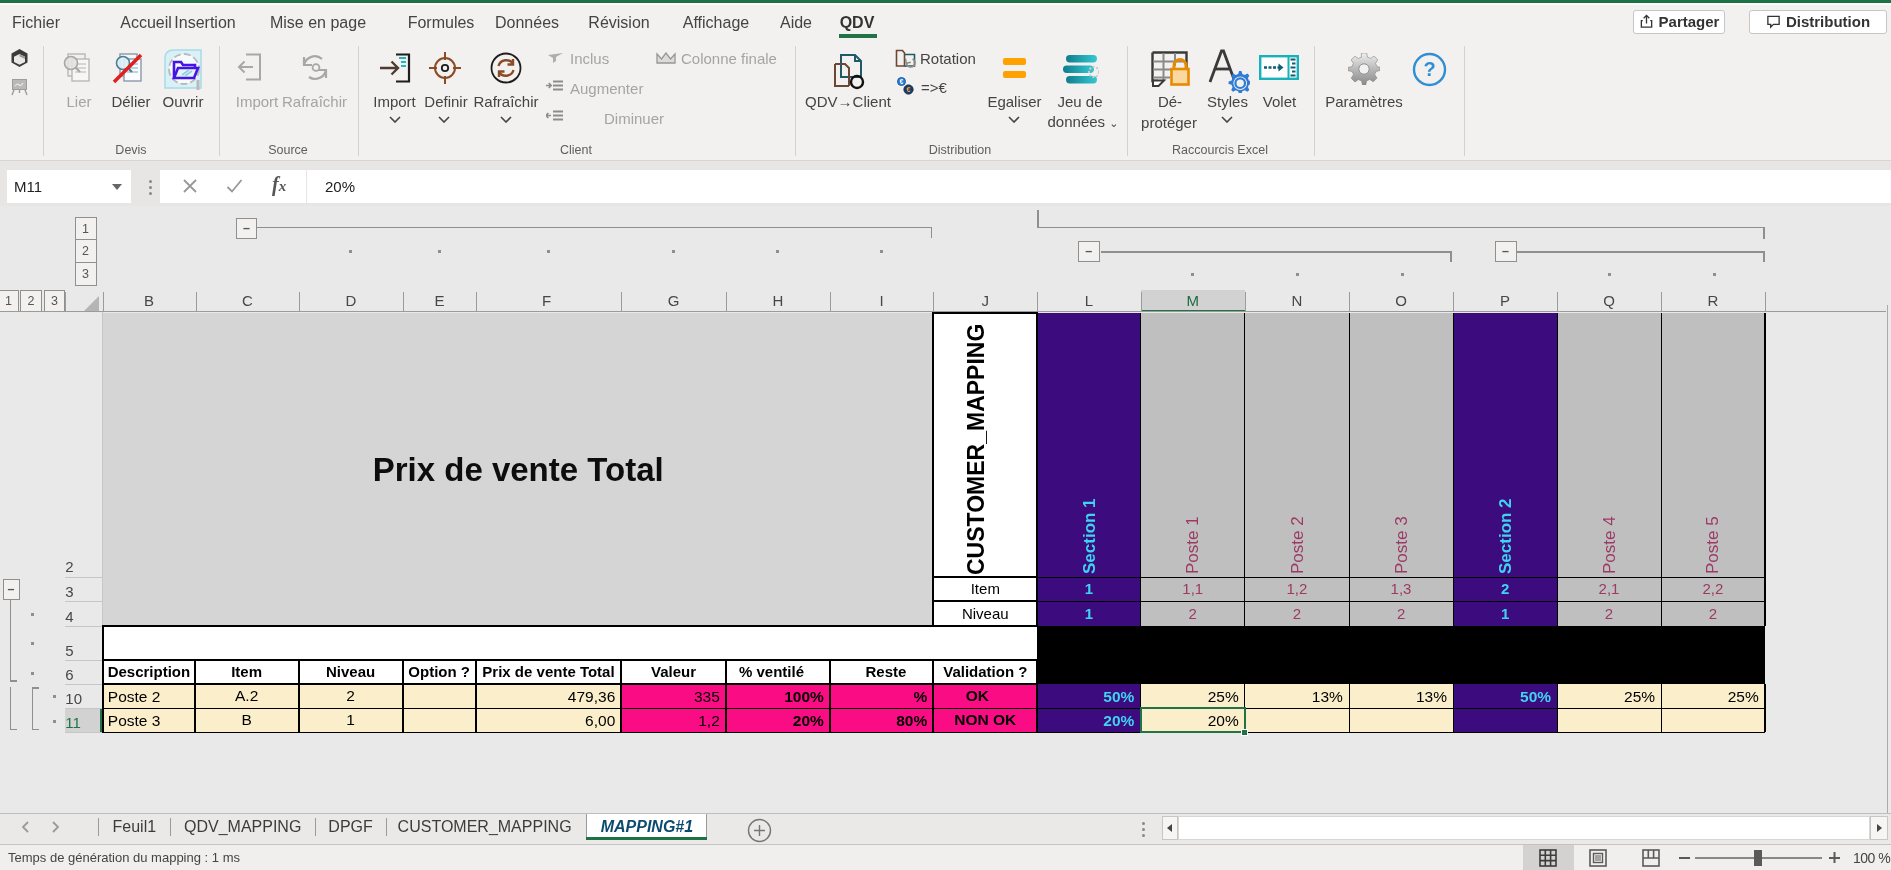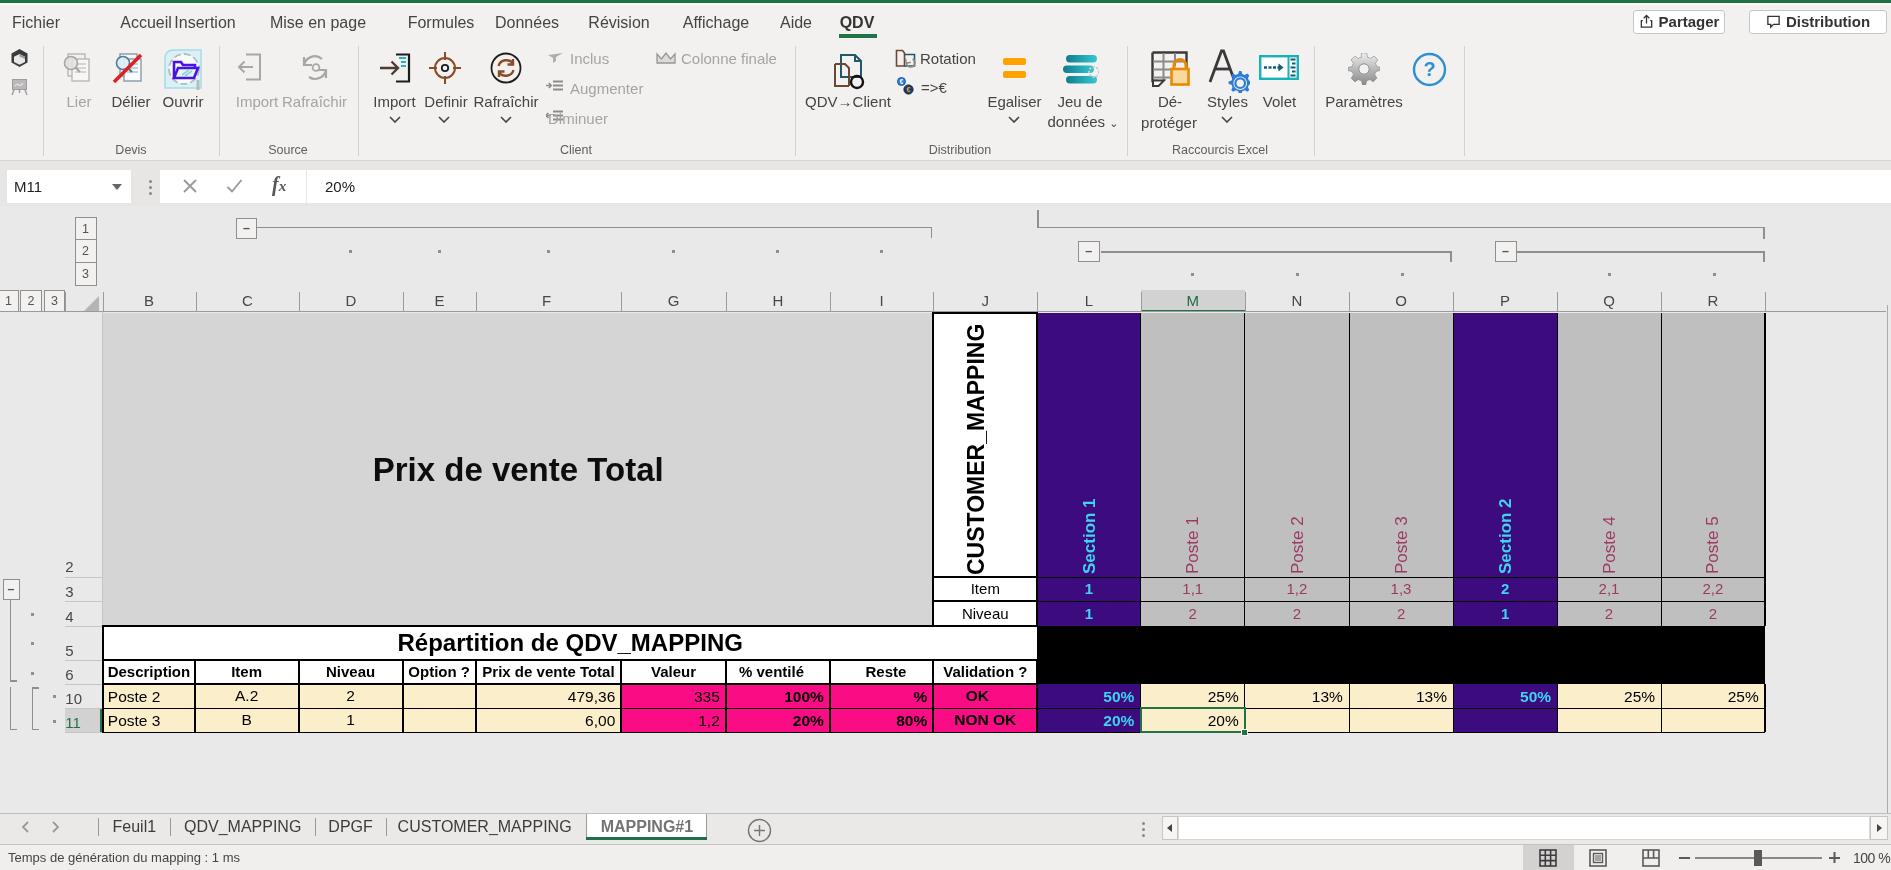--- a/index.html
+++ b/index.html
@@ -210,21 +210,21 @@
   </div>
   <div class="slabel" style="left:570px;top:36px;">Augmenter</div>
   <div class="icon" style="left:546px;top:66px;">
     <svg width="18" height="13" viewBox="0 0 18 13">
       <line x1="7" y1="1.5" x2="17" y2="1.5" stroke="#8e8c8a" stroke-width="2"></line>
       <line x1="7" y1="5.5" x2="17" y2="5.5" stroke="#8e8c8a" stroke-width="2"></line>
       <line x1="7" y1="9.5" x2="17" y2="9.5" stroke="#8e8c8a" stroke-width="2"></line>
       <path d="M5 5.5 L0 5.5 M2.4 3 L0 5.5 L2.4 8" fill="none" stroke="#8e8c8a" stroke-width="1.6"></path>
     </svg>
   </div>
-  <div class="slabel" style="left:548px;top:66px;">Diminuer</div>
+  <div class="slabel" style="left:604px;top:66px;">Diminuer</div>
 
   <div class="icon" style="left:656px;top:8px;">
     <svg width="20" height="12" viewBox="0 0 20 12">
         <path d="M1 11 L1 2 L5.5 7 L10 1 L14.5 7 L19 2 L19 11 Z" fill="#dddbd9" stroke="#989694" stroke-width="1.3"></path>
       </svg>
   </div>
   <div class="slabel" style="left:681px;top:6px;">Colonne finale</div>
 
   <div class="icon" style="left:831px;top:6px;">
     <svg width="38" height="40" viewBox="0 0 38 40">
@@ -555,21 +555,20 @@
   <div class="bl" style="left:1037.3px;top:370.5px;width:727.4px;height:1px;"></div>
   <div class="bl" style="left:1037.3px;top:394.7px;width:727.4px;height:1px;"></div>
 
   <div class="bl" style="left:932.3px;top:107px;width:2px;height:313px;"></div>
   <div class="bl" style="left:1036.3px;top:107px;width:2px;height:313px;"></div>
   <div class="bl" style="left:932.3px;top:106px;width:106px;height:1.5px;"></div>
   <div class="bl" style="left:932.3px;top:370px;width:106px;height:1.5px;"></div>
   <div class="bl" style="left:932.3px;top:394.2px;width:106px;height:1.5px;"></div>
 
   <div class="ab" style="left:103.1px;top:420px;width:934.2px;height:33.8px;background:#fff;"></div>
-  <div class="ab ctr" style="left:103.1px;top:420px;width:934.2px;height:33.8px;font-size:24px;font-weight:bold;color:#000;">Répartition de QDV_MAPPING</div>
 
   <div class="ab" style="left:1037.3px;top:420px;width:727.4px;height:57.9px;background:#000;"></div>
 
   <div class="ab" style="left:103.1px;top:453.8px;width:934.2px;height:24.1px;background:#fff;"></div>
   <style>.h6 { position:absolute; top:453.8px; height:24.1px; font-weight:bold; font-size:15px; color:#000; display:flex; align-items:center; justify-content:center; white-space:nowrap; }</style>
   <div class="h6" style="left:103.1px;width:91.6px;">Description</div>
   <div class="h6" style="left:194.7px;width:103.9px;">Item</div>
   <div class="h6" style="left:298.6px;width:104px;">Niveau</div>
   <div class="h6" style="left:402.6px;width:73.1px;">Option ?</div>
   <div class="h6" style="left:475.7px;width:145.6px;">Prix de vente Total</div>
@@ -665,21 +664,21 @@
   <div class="ssep" style="left:98px;"></div>
   <div class="stab" style="left:134.3px;">Feuil1</div>
   <div class="ssep" style="left:170.3px;"></div>
   <div class="stab" style="left:242.7px;">QDV_MAPPING</div>
   <div class="ssep" style="left:315.1px;"></div>
   <div class="stab" style="left:350.6px;">DPGF</div>
   <div class="ssep" style="left:385.6px;"></div>
   <div class="stab" style="left:484.6px;">CUSTOMER_MAPPING</div>
 
   <div class="ab" style="left:586.1px;top:0px;width:120.6px;height:25px;background:#fff;border:1px solid #9a9a9a;border-top:none;"></div>
-  <div class="stab" style="left:646.9px;font-weight:bold;color:#737373;">MAPPING#1</div>
+  <div class="stab" style="left:646.9px;font-weight:bold;color:#0c4a6e;font-style:italic;">MAPPING#1</div>
   <div class="ab" style="left:586.1px;top:23px;width:120.6px;height:3px;background:#1e7145;"></div>
 
   <div class="ab" style="left:747px;top:4px;">
       <svg width="25" height="25" viewBox="0 0 25 25">
         <circle cx="12.5" cy="12.5" r="11" fill="none" stroke="#767676" stroke-width="1.4"></circle>
         <path d="M12.5 7 L12.5 18 M7 12.5 L18 12.5" stroke="#767676" stroke-width="1.4"></path>
       </svg>
     </div>
 
   <div class="ab" style="left:1142px;top:8px;width:3px;height:3px;background:#8a8886;border-radius:50%;"></div>

